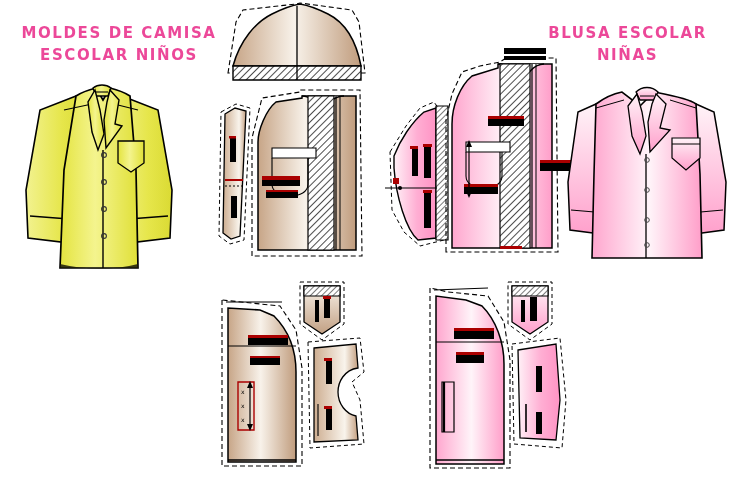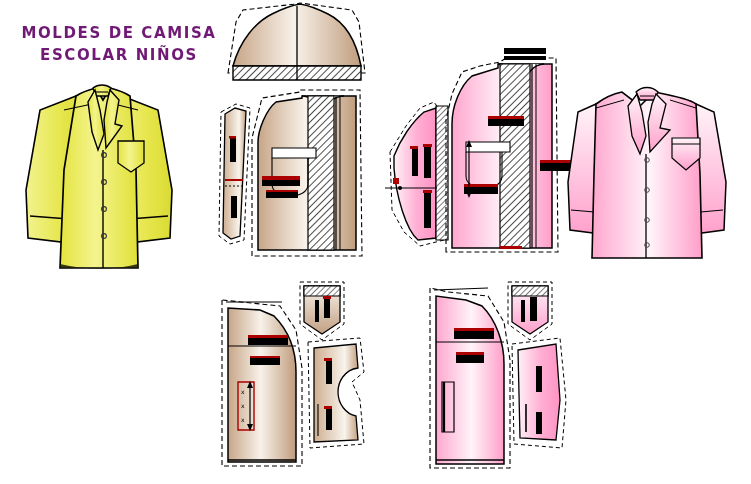--- a/index.html
+++ b/index.html
@@ -1,36 +1,38 @@
 <!DOCTYPE html>
 <html><head>
 <meta charset="utf-8">
 <style>
   html,body{margin:0;padding:0;background:#ffffff;}
   body{width:751px;height:484px;overflow:hidden;position:relative;
        font-family:"DejaVu Sans","Liberation Sans",sans-serif;}
   .stage{position:relative;width:751px;height:484px;background:#fff;}
 
-  .title{position:absolute;color:#701a75;font-weight:bold;letter-spacing:1.6px;
+  .title{position:absolute;color:#ec4899;font-weight:bold;letter-spacing:1.6px;
          font-size:15px;line-height:22px;text-align:center;white-space:pre-line;
          font-family:"DejaVu Sans","Liberation Sans",sans-serif;}
   #title-left{left:14px;top:22px;width:210px;}
   #title-right{left:520px;top:22px;width:215px;}
 
   svg.art{position:absolute;left:0;top:0;width:751px;height:484px;}
   svg.art *{vector-effect:non-scaling-stroke;}
 </style>
 </head>
 <body>
 
 <div class="stage">
 
   <div class="title" id="title-left">MOLDES DE CAMISA
 ESCOLAR NIÑOS</div>
 
+  <div class="title" id="title-right">BLUSA ESCOLAR
+NIÑAS</div>
 
   <svg class="art" viewBox="0 0 751 484" xmlns="http://www.w3.org/2000/svg">
     <defs>
       <linearGradient id="gYellow" x1="0" y1="0" x2="1" y2="0">
         <stop offset="0%" stop-color="#e4e43f"></stop>
         <stop offset="45%" stop-color="#f4f48e"></stop>
         <stop offset="100%" stop-color="#e0e038"></stop>
       </linearGradient>
       <linearGradient id="gYellow2" x1="0" y1="0" x2="1" y2="0">
         <stop offset="0%" stop-color="#f2f290"></stop>

